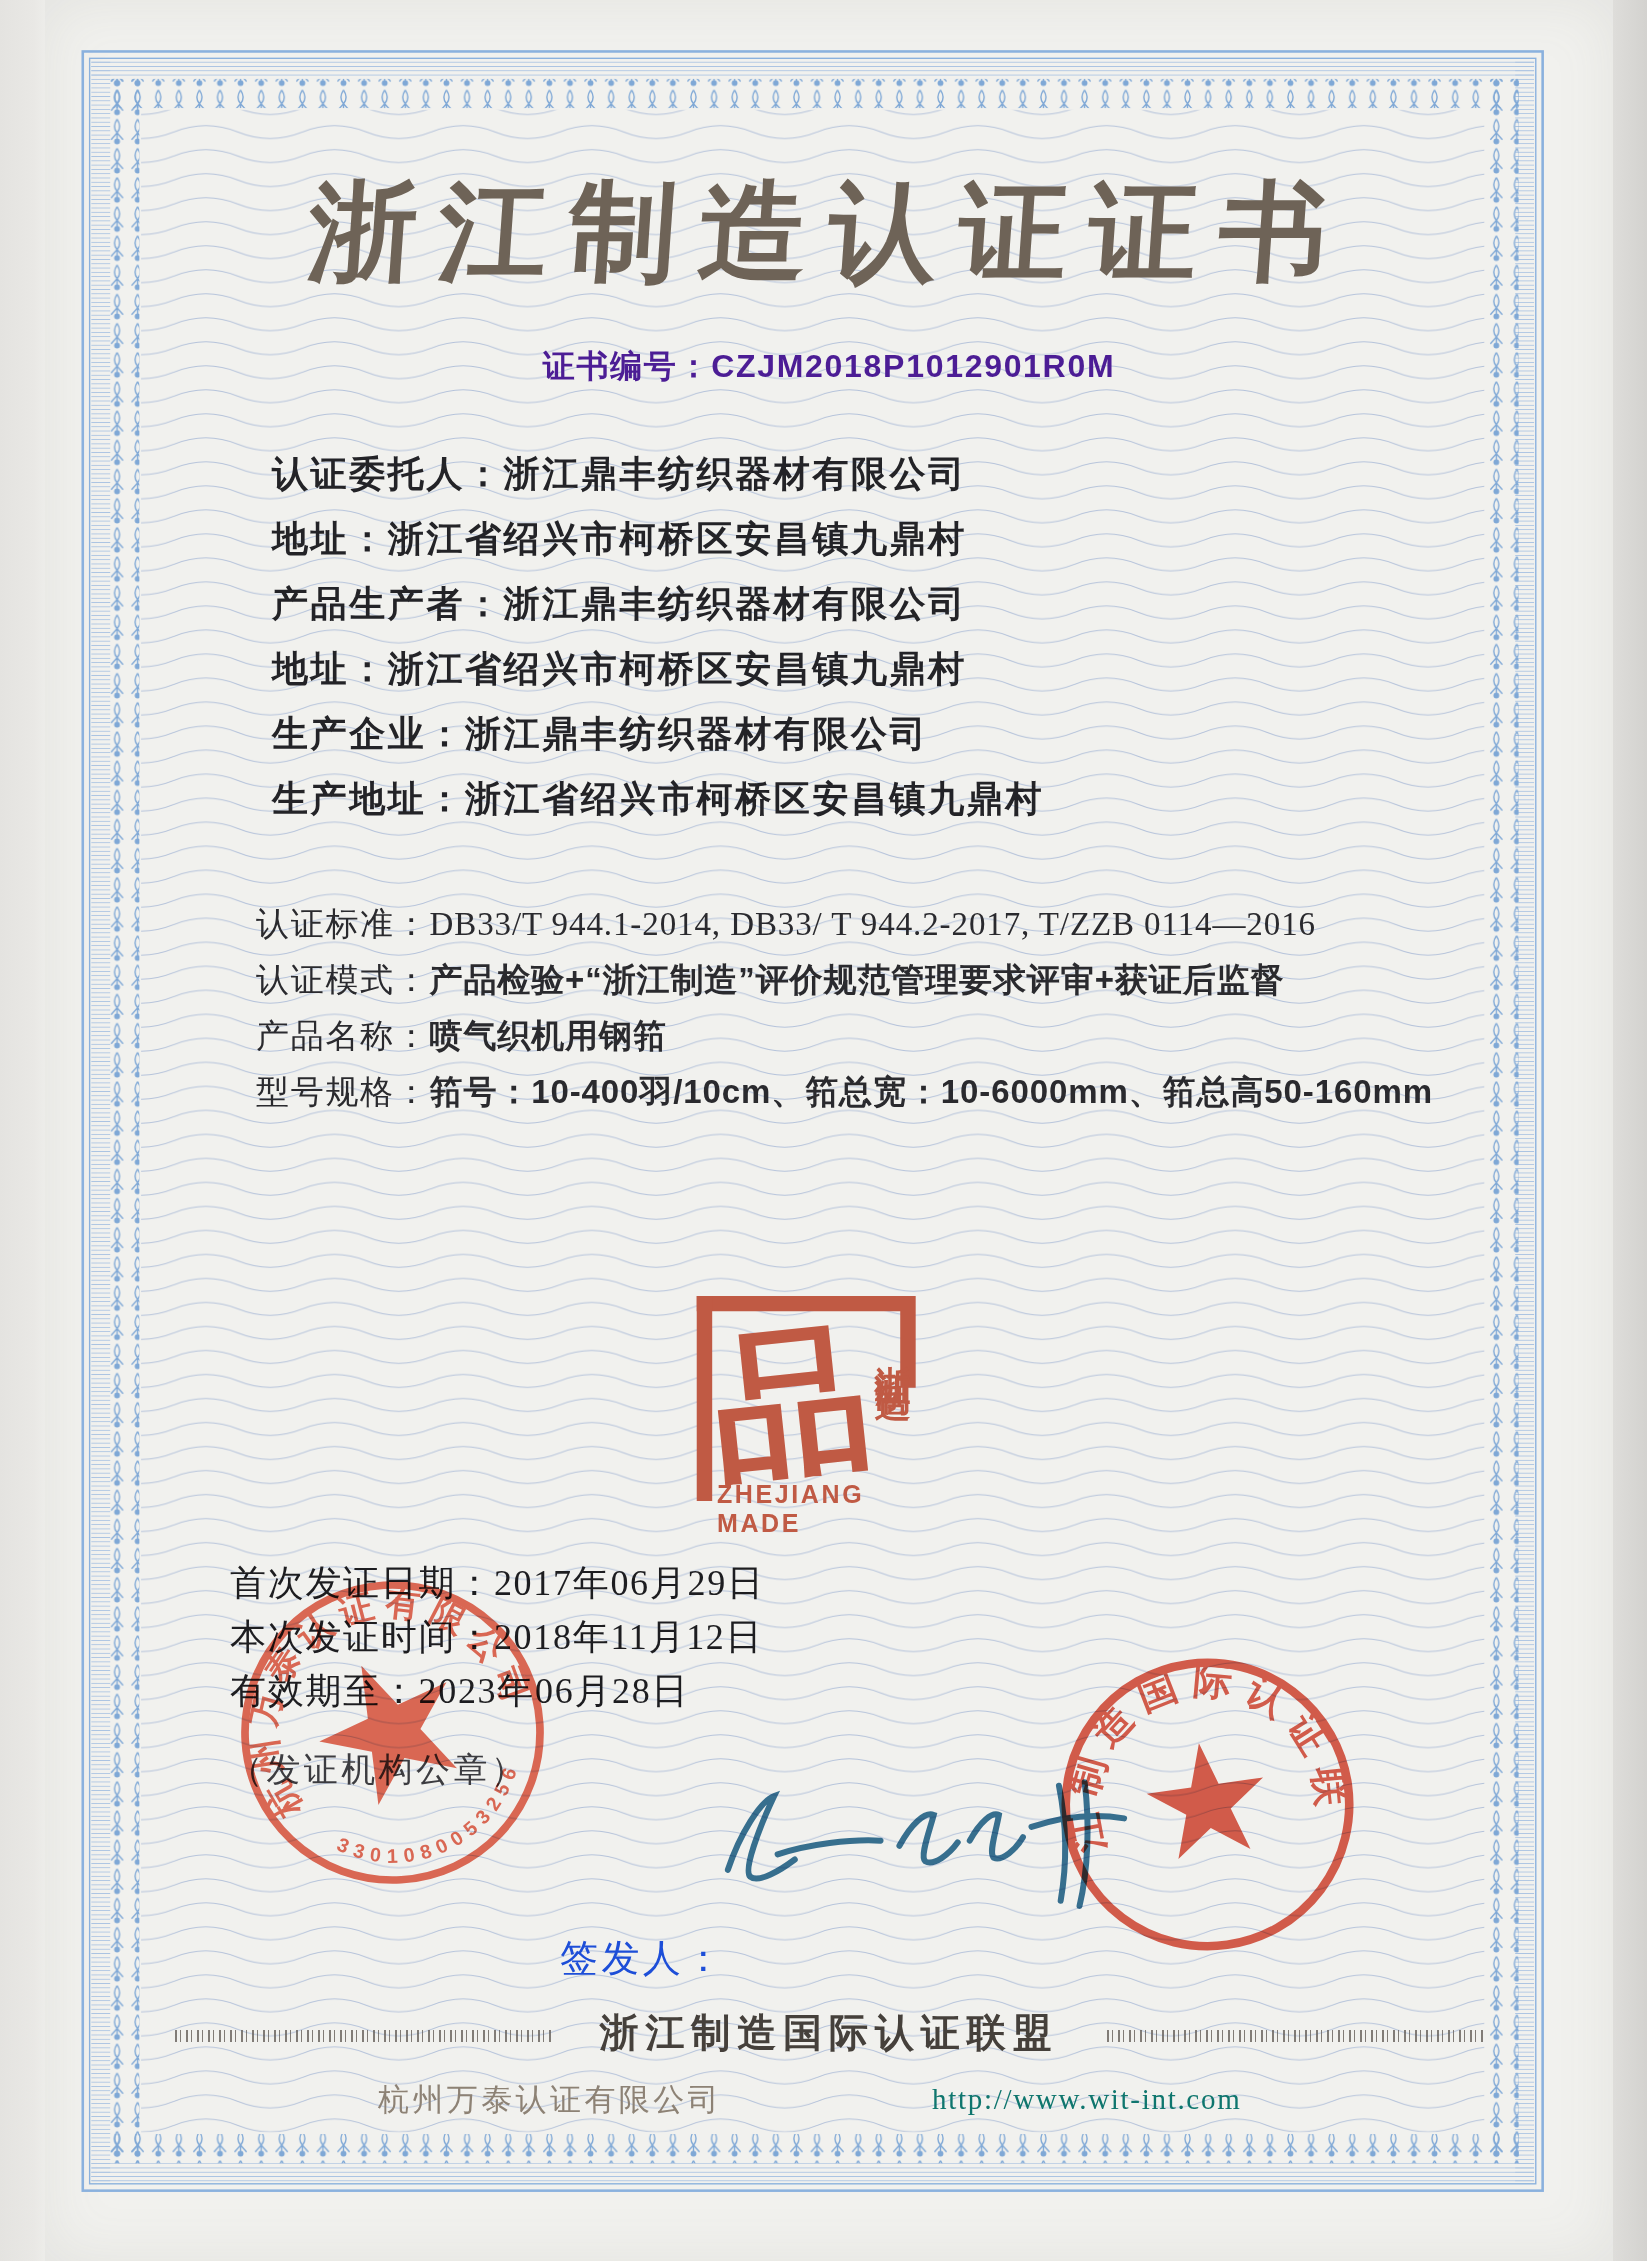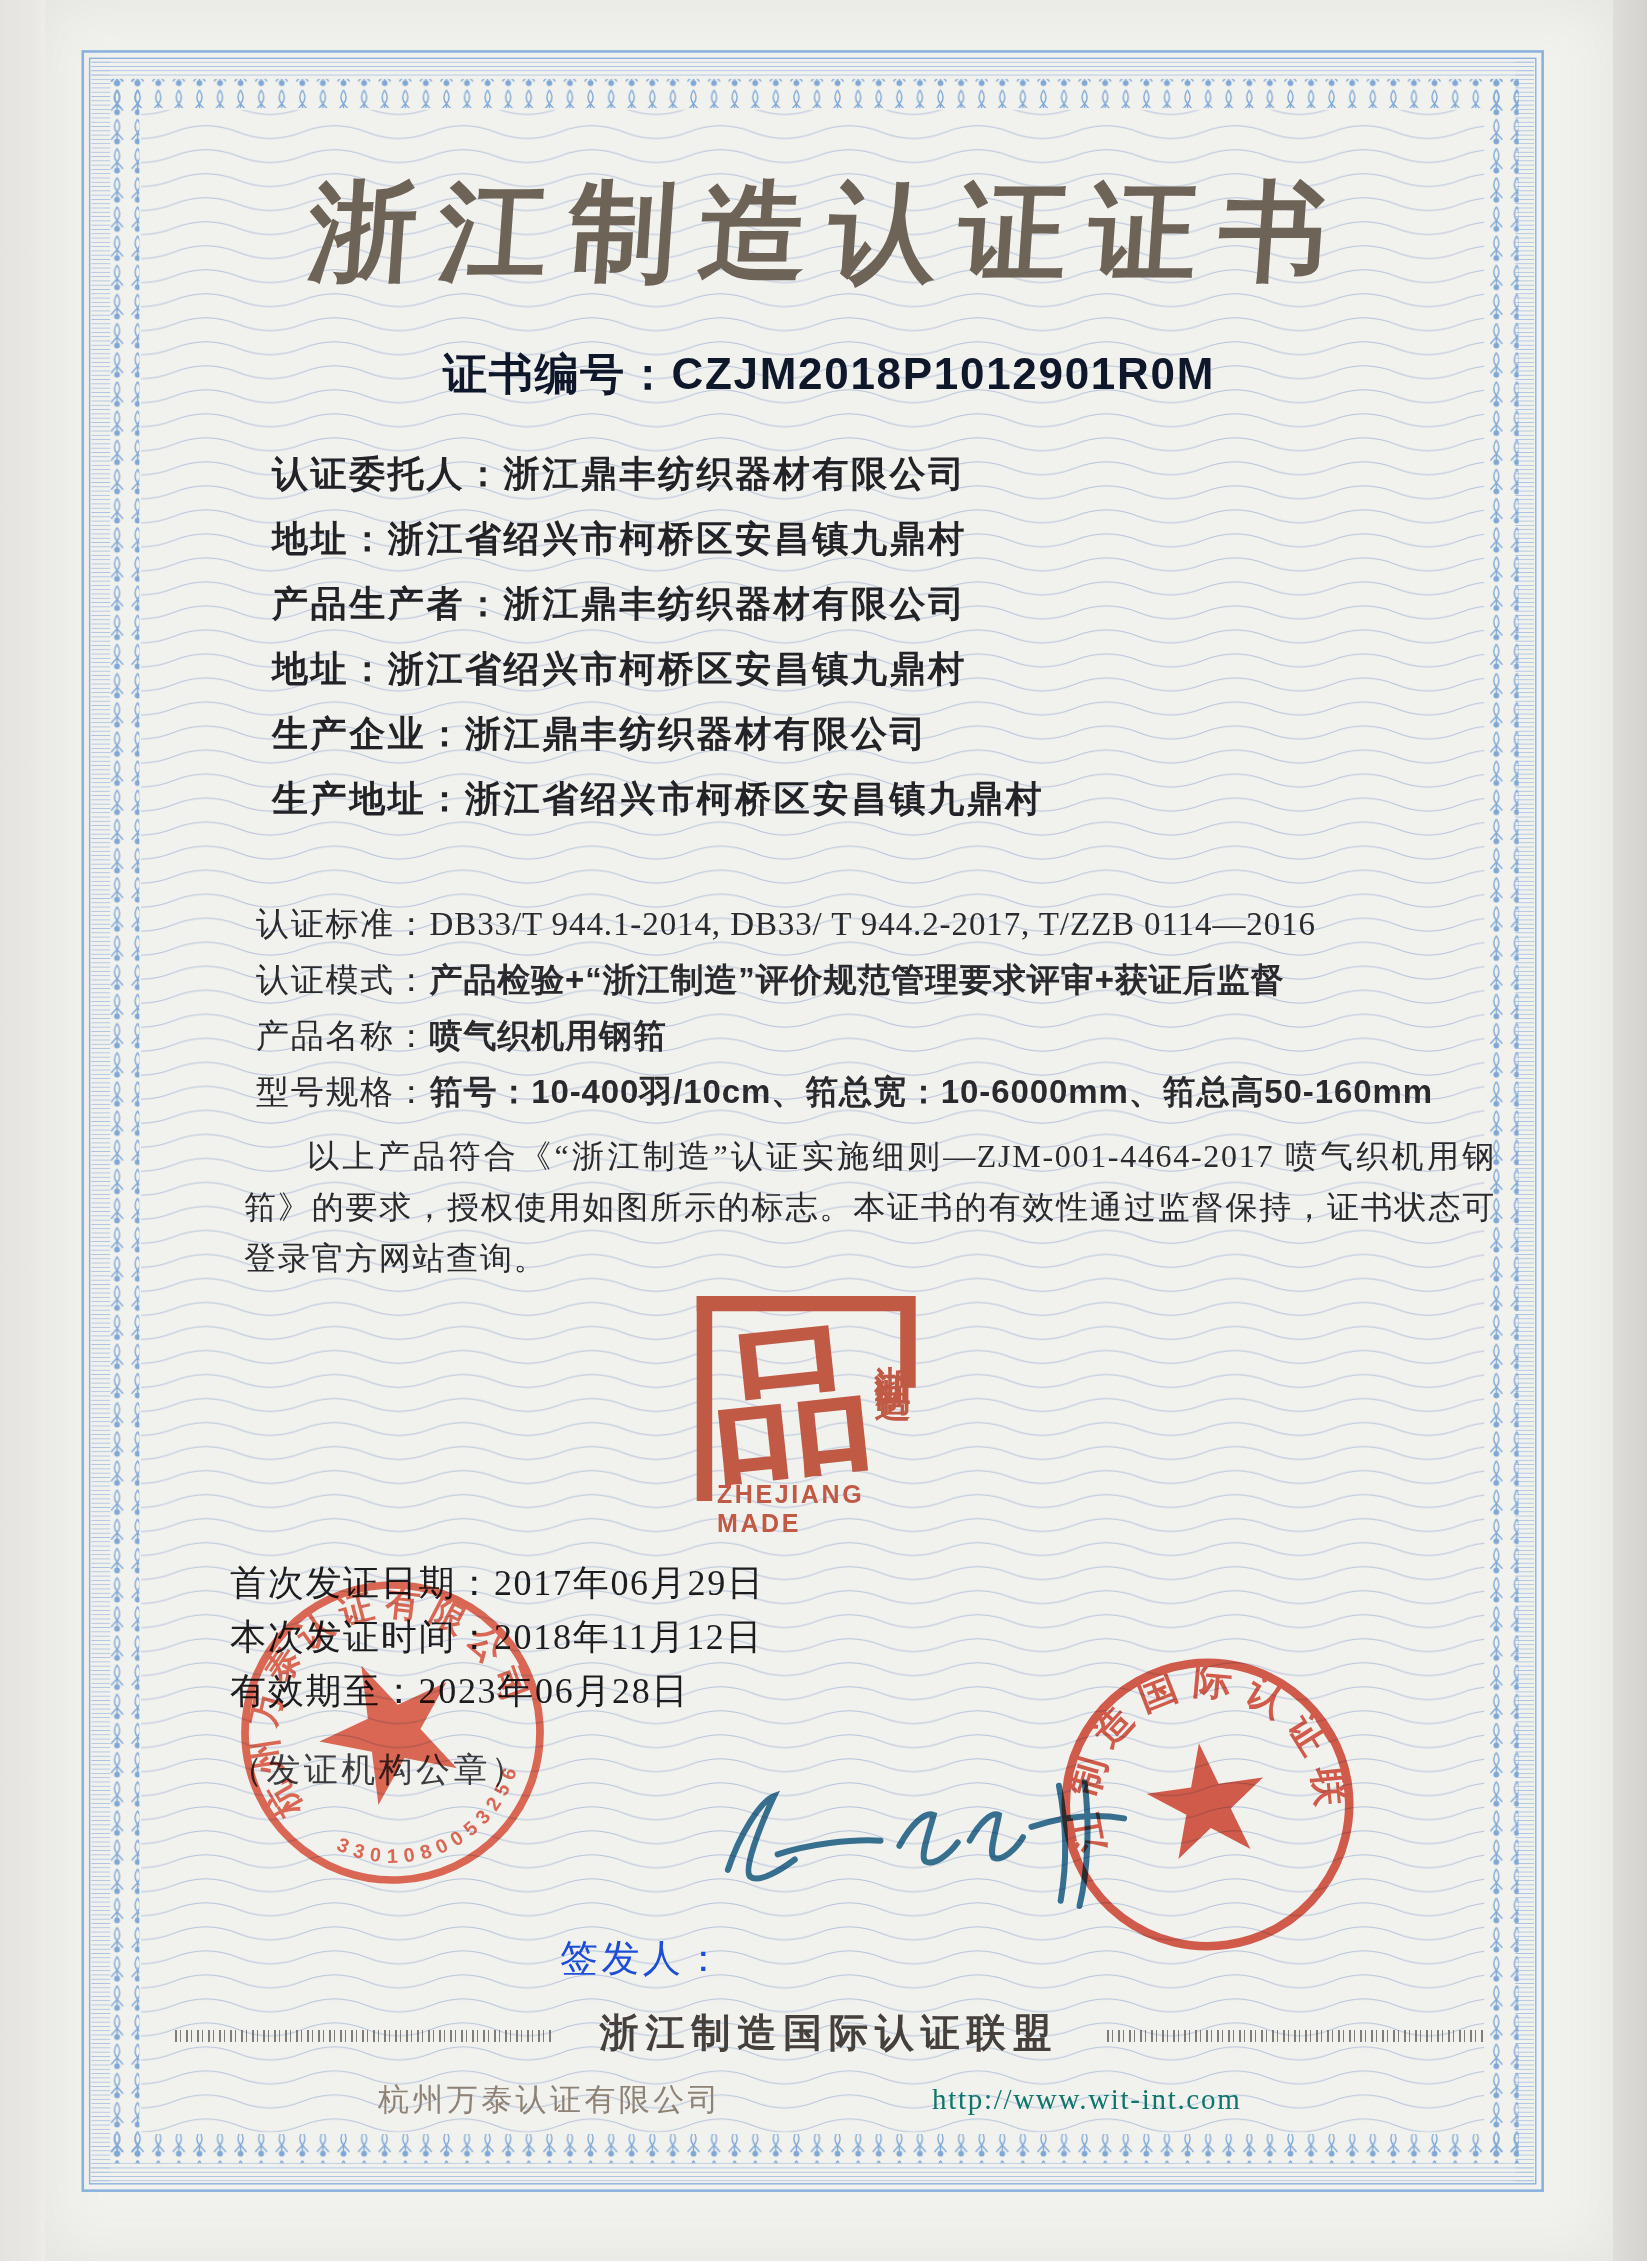--- a/index.html
+++ b/index.html
@@ -16,21 +16,21 @@
   .decor{position:absolute;left:0;top:0;z-index:0;}
   .layer{position:absolute;left:0;top:0;width:1568px;height:2261px;z-index:1;}
 
   .title{
     position:absolute;top:160px;left:0;width:100%;text-align:center;
     font-size:108px;font-weight:bold;color:#6e6357;letter-spacing:22px;
     font-family:"Liberation Serif",serif;transform:skewX(-4deg);
   }
   .certno{
     position:absolute;top:345px;left:0;width:100%;text-align:center;
-    font-size:44px;font-weight:bold;color:#0f172a;letter-spacing:1.7px;
+    font-size:32px;font-weight:bold;color:#4c1d95;letter-spacing:1.7px;
     font-family:"Liberation Sans",sans-serif;
   }
   .info-block{position:absolute;left:211px;top:441px;font-family:"Liberation Sans",sans-serif;
     font-size:36px;font-weight:bold;color:#232327;margin-left:16px;}
   .info-block .row{height:65px;line-height:65px;letter-spacing:2.6px;}
   .spec-block{position:absolute;left:211px;top:896px;font-size:33px;color:#2a2a2e;}
   .spec-block .row{height:56px;line-height:56px;}
   .spec-block .lbl{font-family:"Liberation Sans",sans-serif;font-weight:normal;letter-spacing:1.7px;}
   .spec-block .val-serif{font-family:"Liberation Serif",serif;letter-spacing:0.9px;}
   .spec-block .val-sans{font-family:"Liberation Sans",sans-serif;font-weight:bold;letter-spacing:0.9px;}
@@ -118,21 +118,20 @@
       <div class="row"><span>生产地址：</span><span>浙江省绍兴市柯桥区安昌镇九鼎村</span></div>
     </div>
 
     <div class="spec-block">
       <div class="row"><span class="lbl">认证标准：</span><span class="val-serif">DB33/T 944.1-2014, DB33/ T 944.2-2017, T/ZZB 0114—2016</span></div>
       <div class="row"><span class="lbl">认证模式：</span><span class="val-sans">产品检验+“浙江制造”评价规范管理要求评审+获证后监督</span></div>
       <div class="row"><span class="lbl">产品名称：</span><span class="val-sans">喷气织机用钢筘</span></div>
       <div class="row"><span class="lbl">型号规格：</span><span class="val-sans">筘号：10-400羽/10cm、筘总宽：10-6000mm、筘总高50-160mm</span></div>
     </div>
 
-    <div class="statement">以上产品符合《“浙江制造”认证实施细则—ZJM-001-4464-2017 喷气织机用钢筘》的要求，授权使用如图所示的标志。本证书的有效性通过监督保持，证书状态可登录官方网站查询。</div>
 
     <div class="logo">
       <svg width="249" height="237" viewBox="0 0 290 276">
         <path d="M16,24 H262 V122" fill="none" stroke="#c05a44" stroke-width="18"></path>
         <path d="M25,15 V254" fill="none" stroke="#c05a44" stroke-width="18"></path>
       </svg>
       <div class="glyph">品</div>
       <div class="side">浙江制造</div>
       <div class="cap">ZHEJIANG MADE</div>
     </div>

